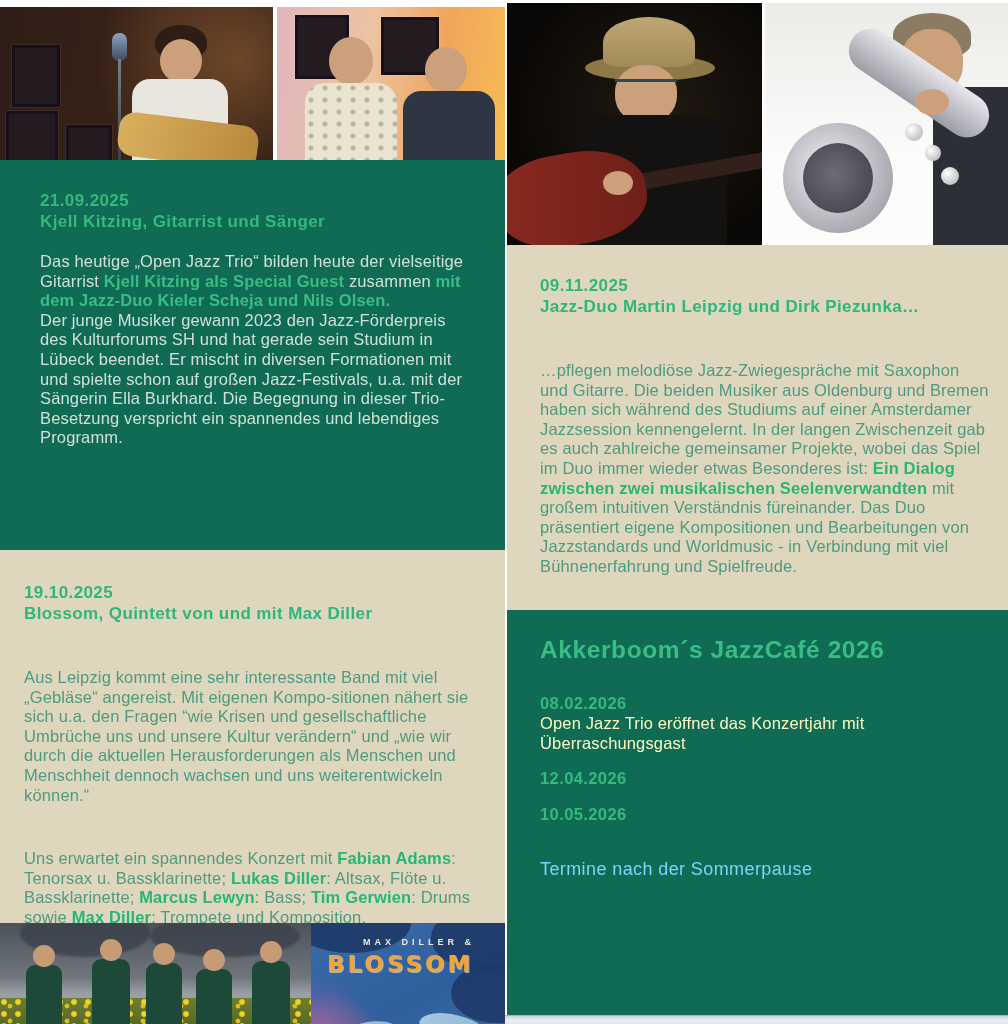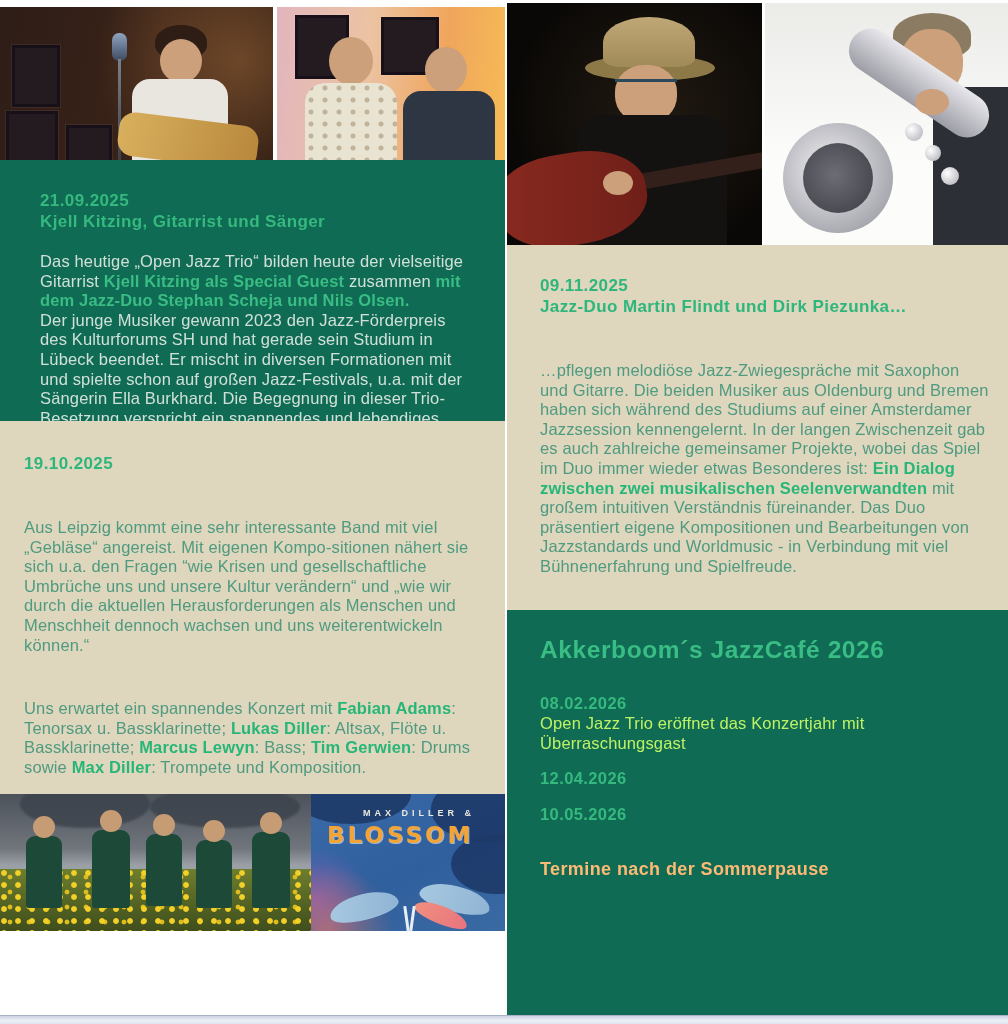--- a/index.html
+++ b/index.html
@@ -31,22 +31,22 @@
   .seg-accent { font-weight:bold; }
   .sec-green .seg-accent { color:#39bd84; }
   .sec-beige .seg-accent { color:#27b678; }
 
   
   .program-title {
     color:#3abd85; font-weight:bold; font-size:24.5px; letter-spacing:.6px;
   }
   .entry { margin-top:15px; }
   .entry-date { color:#35b97f; font-weight:bold; font-size:16.5px; line-height:21px; letter-spacing:.4px; }
-  .entry-text { color:#bef264; font-size:16.5px; line-height:19.6px; letter-spacing:.15px; }
-  .sommerpause { color:#fdba74; font-weight:bold; font-size:18px; letter-spacing:.4px; }
+  .entry-text { color:#fef9c3; font-size:16.5px; line-height:19.6px; letter-spacing:.15px; }
+  .sommerpause { color:#7dd3fc; font-weight:normal; font-size:18px; letter-spacing:.4px; }
   .autumn-row { display:flex; justify-content:space-between; }
   .autumn-date { color:#35b97f; font-weight:bold; font-size:17px; letter-spacing:.5px; }
 
   
   .photo-row { display:flex; background:#ffffff; }
   .photo { position:relative; overflow:hidden; height:100%; }
   .abs { position:absolute; }
 
   
   .ph-kjell { background:
@@ -135,29 +135,30 @@
         <div class="photo ph-duo" style="width:228px;">
           <div class="abs frame" style="left:18px; top:8px; width:48px; height:58px;"></div>
           <div class="abs frame" style="left:104px; top:10px; width:52px; height:52px;"></div>
           <div class="abs skin" style="left:52px; top:30px; width:44px; height:48px; border-radius:50%;"></div>
           <div class="abs shirt-pattern" style="left:28px; top:76px; width:92px; height:77px; border-radius:20px 20px 0 0;"></div>
           <div class="abs skin" style="left:148px; top:40px; width:42px; height:46px; border-radius:50%;"></div>
           <div class="abs shirt-dark" style="left:126px; top:84px; width:92px; height:69px; border-radius:18px 18px 0 0;"></div>
         </div>
       </div>
 
-      <div class="sec-green" style="height:261px; padding:30px 34px 0 40px;">
+      <div class="sec-green" style="height:390px; padding:30px 34px 0 40px;">
         <div class="evt-date">21.09.2025</div>
         <div class="evt-title">Kjell Kitzing, Gitarrist und Sänger</div>
-        <div class="para para-gap"><span>Das heutige „Open Jazz Trio“ bilden heute der vielseitige Gitarrist </span><span class="seg-accent">Kjell Kitzing als Special Guest</span><span> zusammen </span><span class="seg-accent">mit dem Jazz-Duo Stephan Scheja und Nils Olsen.</span></div>
+        <div class="para para-gap"><span>Das heutige „Open Jazz Trio“ bilden heute der vielseitige Gitarrist </span><span class="seg-accent">Kjell Kitzing als Special Guest</span><span> zusammen </span><span class="seg-accent">mit dem Jazz-Duo Kieler Scheja und Nils Olsen.</span></div>
         <div class="para">Der junge Musiker gewann 2023 den Jazz-Förderpreis des Kulturforums SH und hat gerade sein Studium in Lübeck beendet. Er mischt in diversen Formationen mit und spielte schon auf großen Jazz-Festivals, u.a. mit der Sängerin Ella Burkhard. Die Begegnung in dieser Trio-Besetzung verspricht ein spannendes und lebendiges Programm.</div>
       </div>
 
       <div class="sec-beige" style="height:373px; padding:32px 34px 0 24px;">
         <div class="evt-date">19.10.2025</div>
+        <div class="evt-title">Blossom, Quintett von und mit Max Diller</div>
         <div class="para para-gap">Aus Leipzig kommt eine sehr interessante Band mit viel „Gebläse“ angereist. Mit eigenen Kompo-sitionen nähert sie sich u.a. den Fragen “wie Krisen und gesellschaftliche Umbrüche uns und unsere Kultur verändern“ und „wie wir durch die aktuellen Herausforderungen als Menschen und Menschheit dennoch wachsen und uns weiterentwickeln können.“</div>
         <div class="para"><span>Uns erwartet ein spannendes Konzert mit </span><span class="seg-accent">Fabian Adams</span><span>: Tenorsax u. Bassklarinette; </span><span class="seg-accent">Lukas Diller</span><span>: Altsax, Flöte u. Bassklarinette; </span><span class="seg-accent">Marcus Lewyn</span><span>: Bass; </span><span class="seg-accent">Tim Gerwien</span><span>: Drums sowie </span><span class="seg-accent">Max Diller</span><span>: Trompete und Komposition.</span></div>
       </div>
 
       <div class="photo-row" style="height:137px;">
         <div class="photo ph-band" style="width:311px;">
           <div class="abs cloud" style="left:20px; top:-14px; width:130px; height:48px;"></div>
           <div class="abs cloud" style="left:150px; top:-8px; width:150px; height:42px;"></div>
           <div class="abs field" style="left:0; bottom:0; width:311px; height:62px;"></div>
           <div class="abs bandsman" style="left:26px; top:42px; width:36px; height:72px;"></div>
@@ -209,21 +210,21 @@
           <div class="abs sax-bell-inner" style="left:38px; top:140px; width:70px; height:70px;"></div>
           <div class="abs sax-key" style="left:140px; top:120px; width:18px; height:18px;"></div>
           <div class="abs sax-key" style="left:160px; top:142px; width:16px; height:16px;"></div>
           <div class="abs sax-key" style="left:176px; top:164px; width:18px; height:18px;"></div>
           <div class="abs skin" style="left:150px; top:86px; width:34px; height:26px; border-radius:50%;"></div>
         </div>
       </div>
 
       <div class="sec-beige" style="height:365px; padding:30px 18px 4px 33px;">
         <div class="evt-date">09.11.2025</div>
-        <div class="evt-title">Jazz-Duo Martin Flindt und Dirk Piezunka…</div>
+        <div class="evt-title">Jazz-Duo Martin Leipzig und Dirk Piezunka…</div>
         <div class="para para-gap"><span>…pflegen melodiöse Jazz-Zwiegespräche mit Saxophon und Gitarre. Die beiden Musiker aus Oldenburg und Bremen haben sich während des Studiums auf einer Amsterdamer Jazzsession kennengelernt. In der langen Zwischenzeit gab es auch zahlreiche gemeinsamer Projekte, wobei das Spiel im Duo immer wieder etwas Besonderes ist: </span><span class="seg-accent">Ein Dialog zwischen zwei musikalischen Seelenverwandten</span><span> mit großem intuitiven Verständnis füreinander. Das Duo präsentiert eigene Kompositionen und Bearbeitungen von Jazzstandards und Worldmusic - in Verbindung mit viel Bühnenerfahrung und Spielfreude.</span></div>
       </div>
 
       <div class="sec-green" style="height:405px; padding:26px 40px 0 33px;">
         <div class="program-title">Akkerboom´s JazzCafé 2026</div>
         <div style="height:14px;"></div>
 
         <div class="entry">
           <div class="entry-date">08.02.2026</div>
           <div class="entry-text">Open Jazz Trio eröffnet das Konzertjahr mit Überraschungsgast</div>

